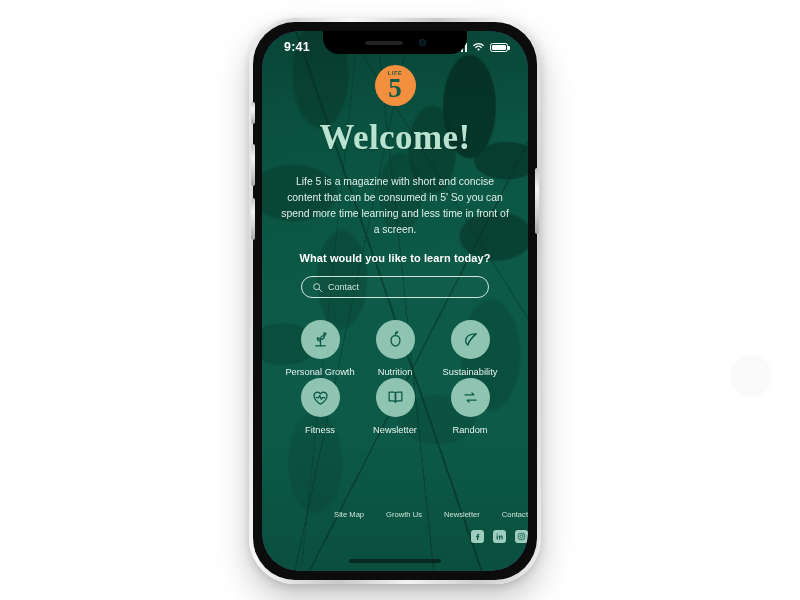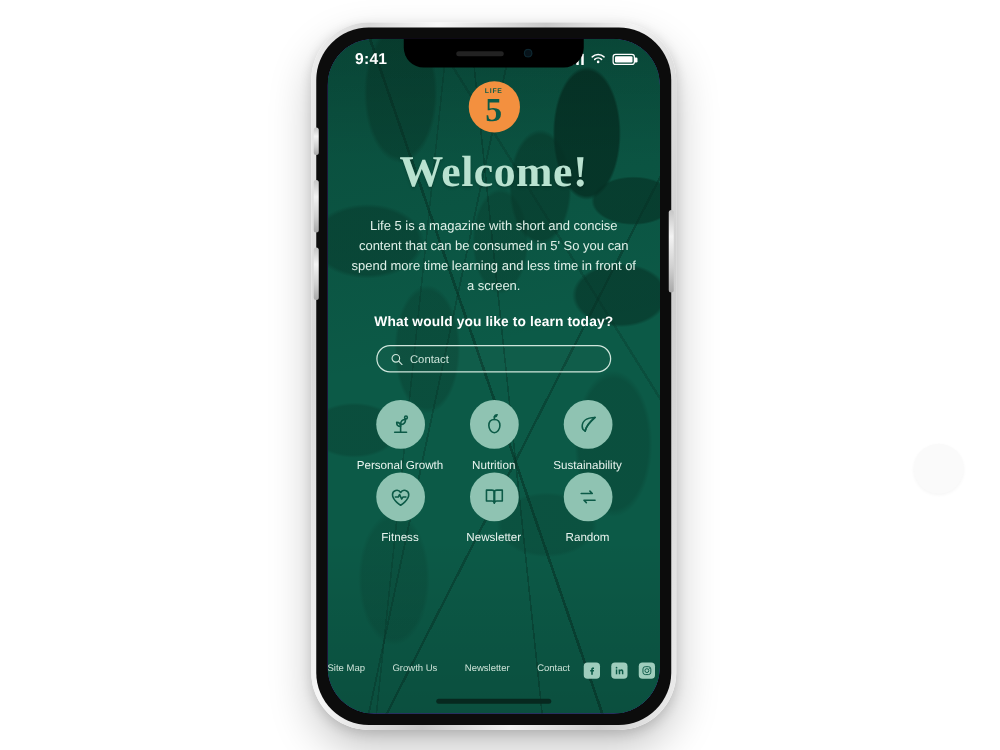--- a/index.html
+++ b/index.html
@@ -271,21 +271,22 @@
     line-height: 12px;
     max-width: 72px;
   }
 
   
   .footer {
     position: absolute;
     left: 0; right: 0;
     bottom: 28px;
     display: flex;
-    align-items: flex-start;
+    flex-direction: column;
+    align-items: flex-end;
     gap: 11px;
     z-index: 12;
   }
   .footer-links {
     display: flex;
     gap: 22px;
     font-size: 7.6px;
     color: #cde3d8;
   }
   .footer-links span { cursor: pointer; }

